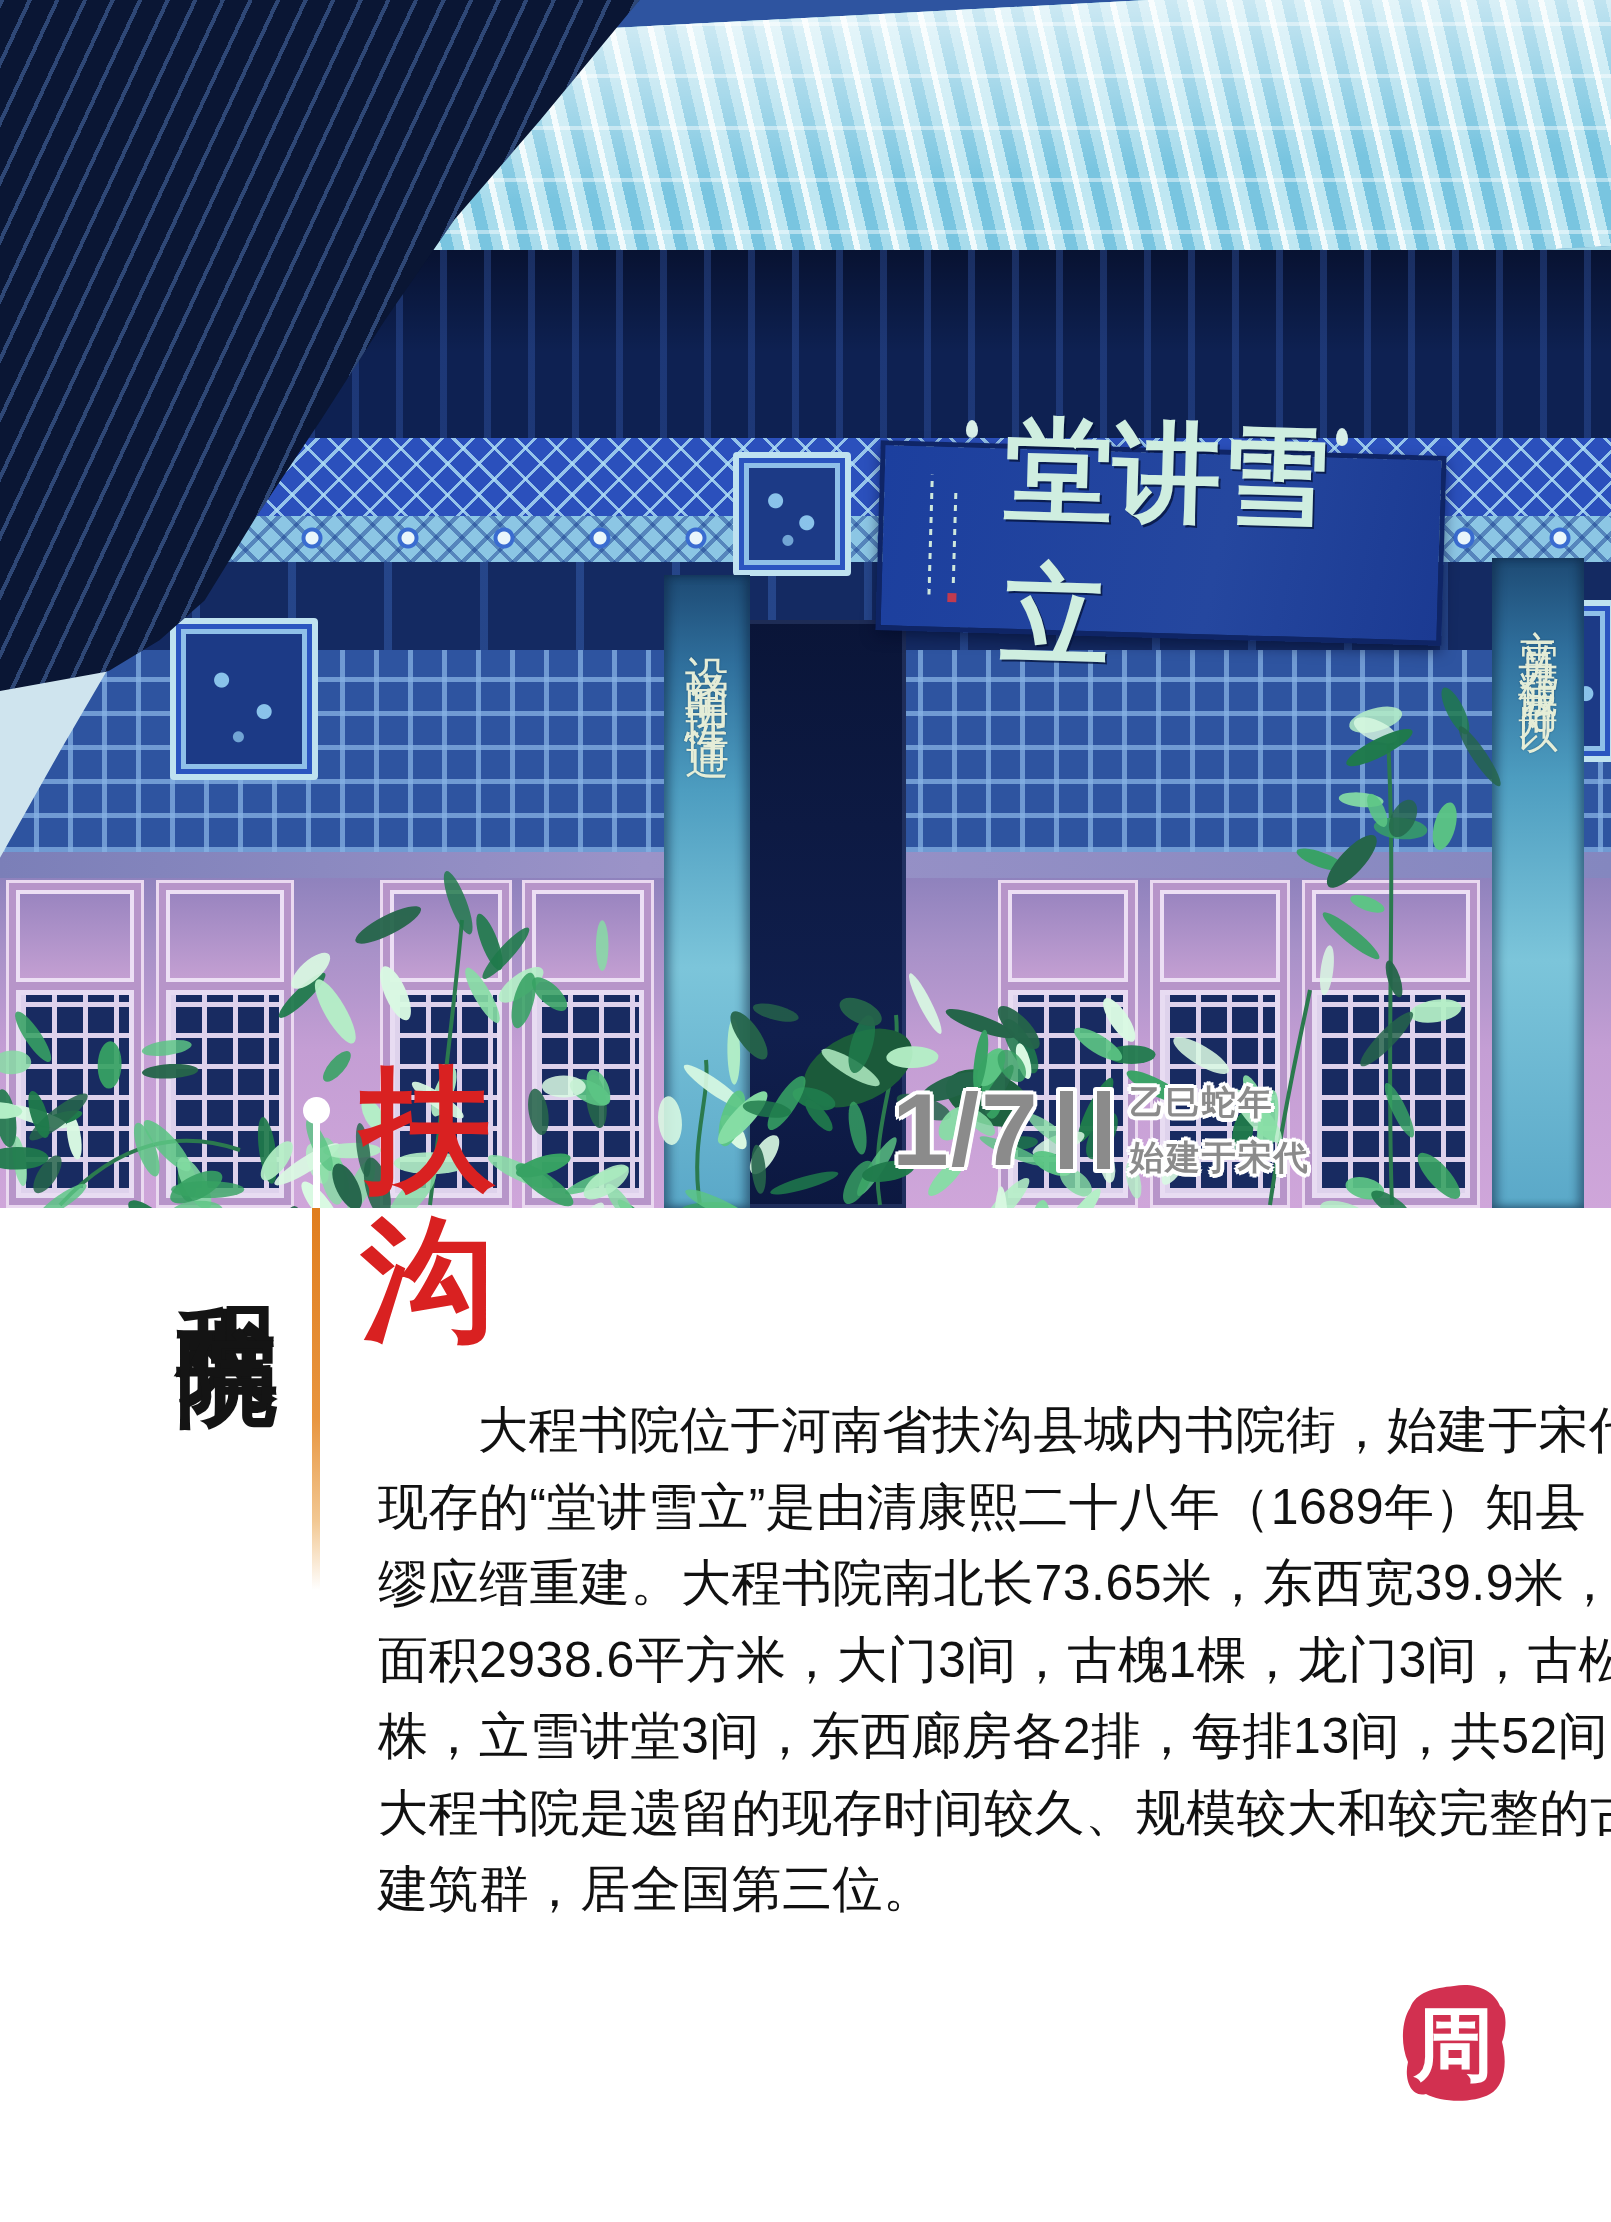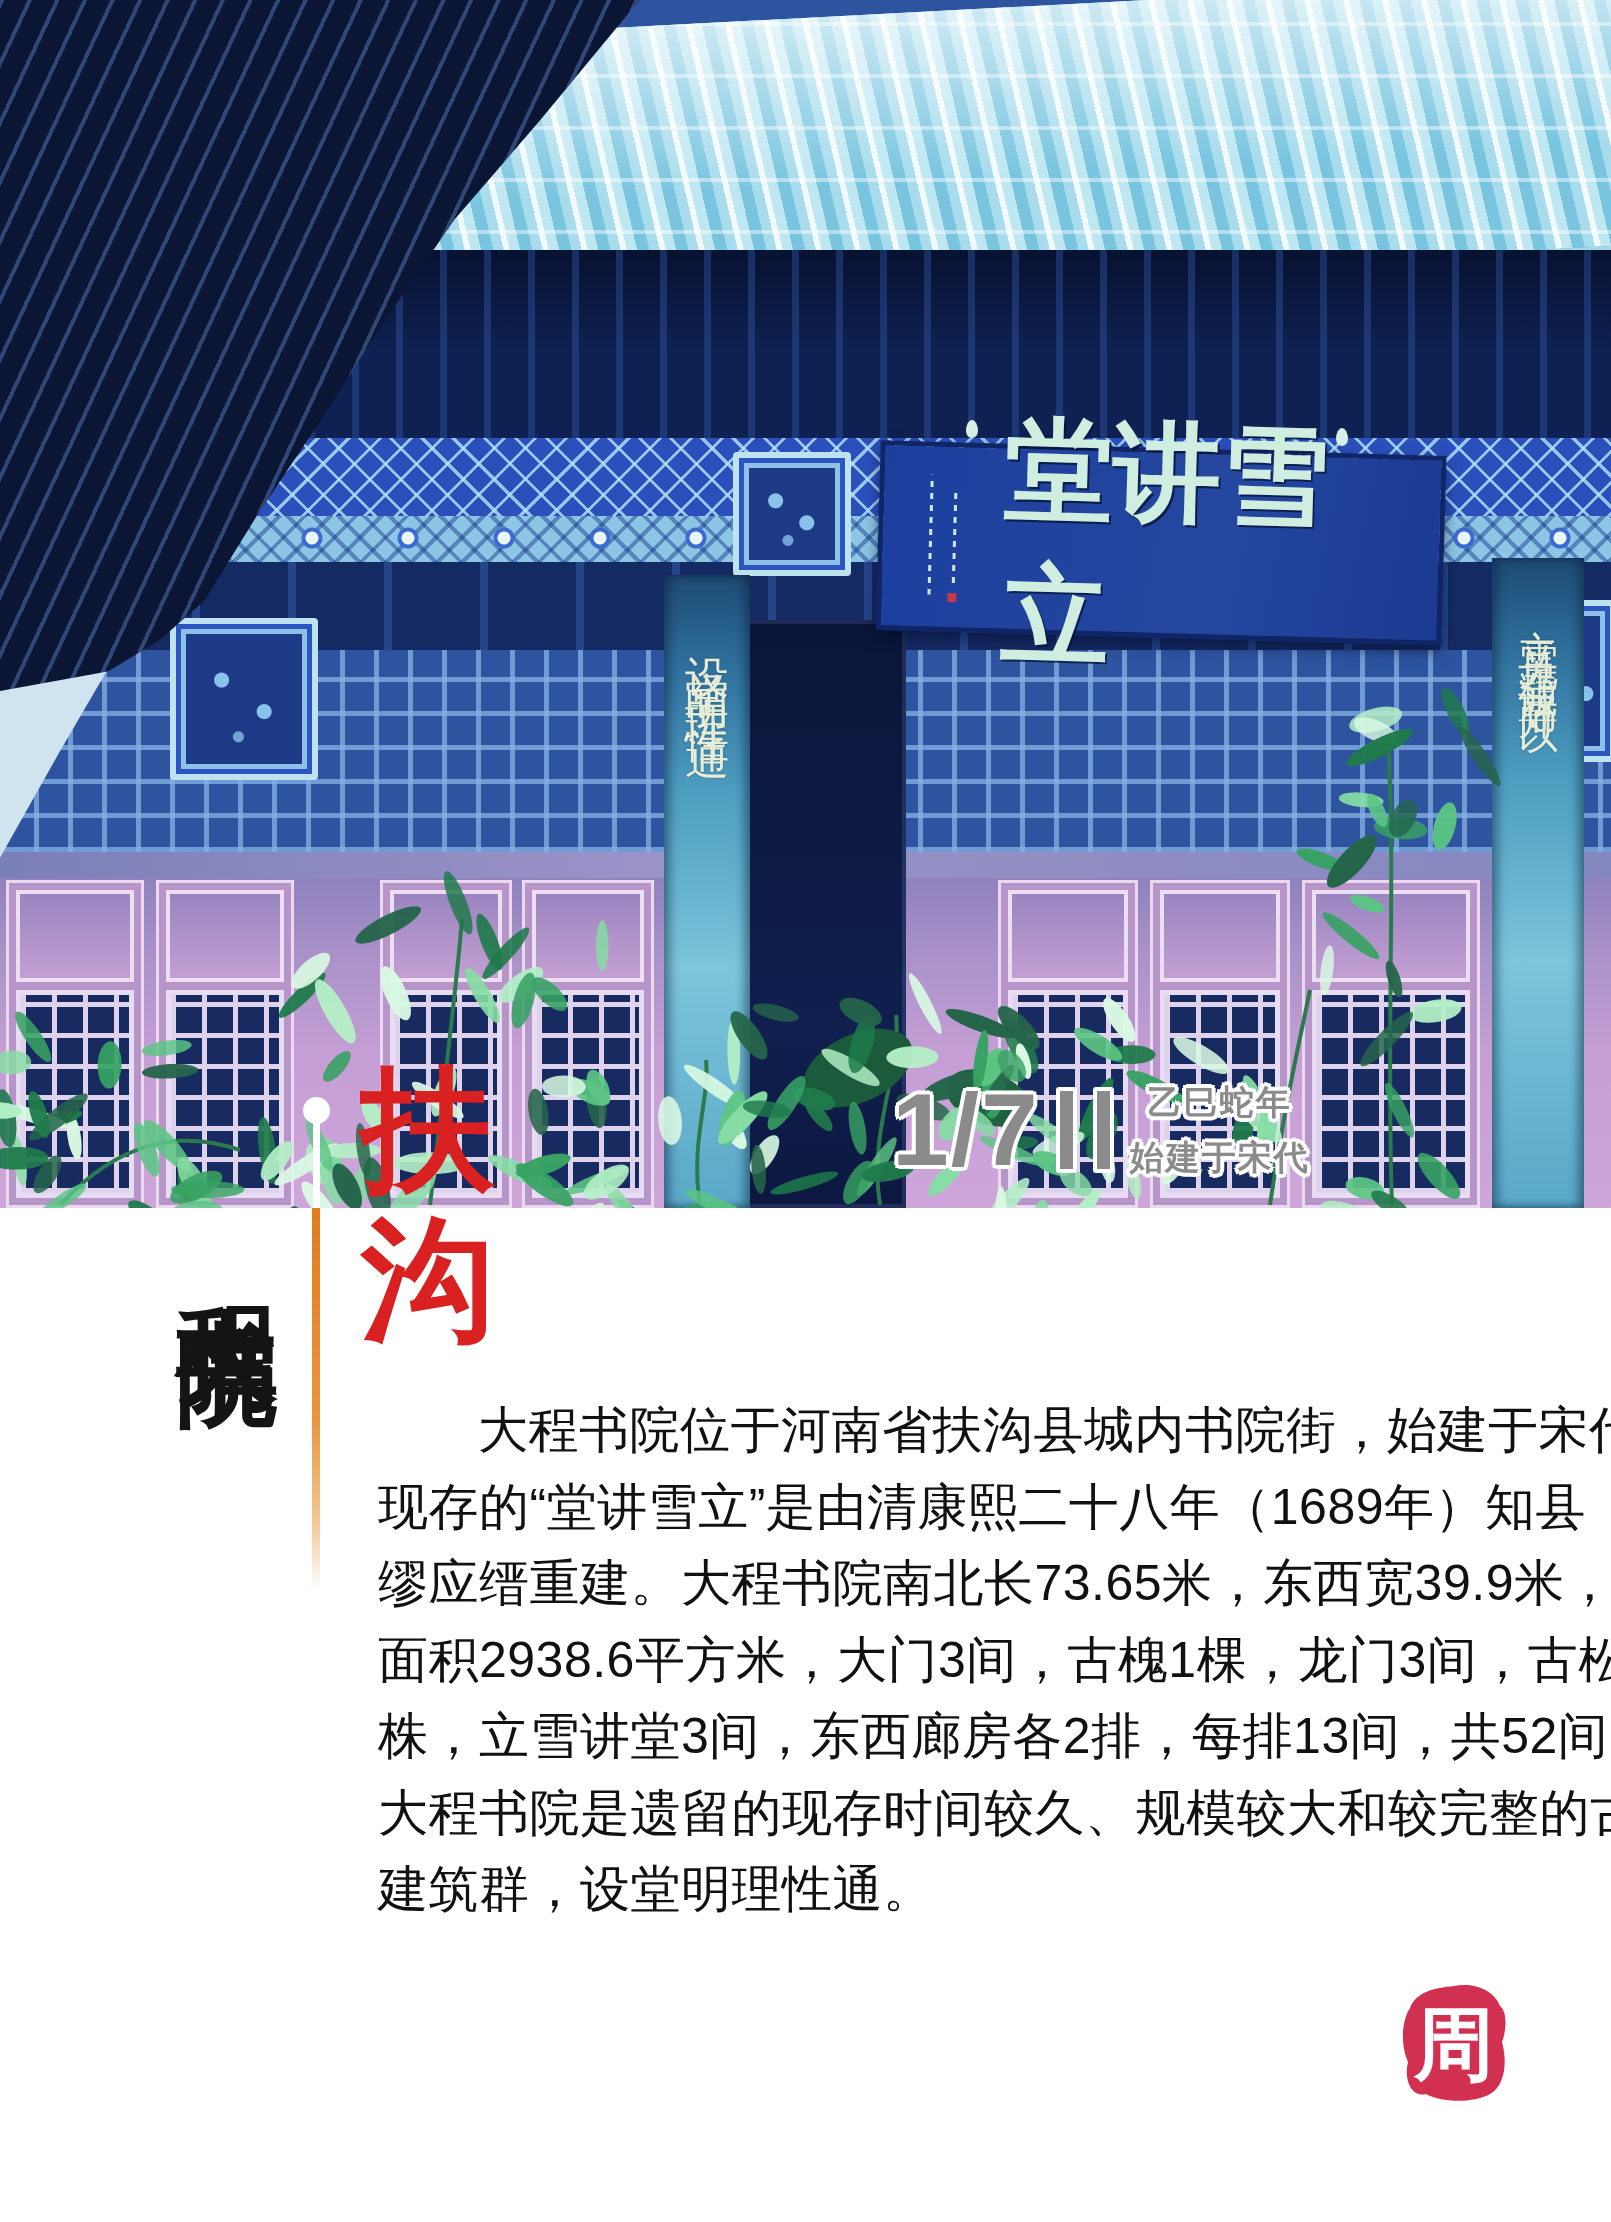--- a/index.html
+++ b/index.html
@@ -107,21 +107,21 @@
   .orange-line{position:absolute;left:312px;top:1208px;width:8px;height:382px;
      background:linear-gradient(180deg,#e07d1e 0,#e8953f 55%,#f2c893 82%,rgba(247,220,184,0) 100%);}
 
   
   .date-overlay{position:absolute;left:892px;top:1072px;height:116px;display:flex;align-items:center;
      gap:16px;color:#8b8b8b;font-weight:bold;z-index:14;
      text-shadow:-3px -3px 0 #fff,3px -3px 0 #fff,-3px 3px 0 #fff,3px 3px 0 #fff,0 -4px 0 #fff,0 4px 0 #fff,-4px 0 0 #fff,4px 0 0 #fff;}
   .d-date{font-size:102px;letter-spacing:2px;}
   .d-week{font-size:82px;letter-spacing:4px;}
   .d-bar{width:13px;height:78px;background:#8b8b8b;border:4px solid #fff;border-radius:3px;}
-  .d-lunar{display:flex;flex-direction:column;gap:18px;font-size:34px;line-height:37px;letter-spacing:2px;align-items:center;}
+  .d-lunar{display:flex;flex-direction:column;gap:18px;font-size:34px;line-height:37px;letter-spacing:2px;}
 
   
   .place-name{position:absolute;left:358px;top:1056px;width:140px;z-index:15;
      color:#d92121;font-family:"Liberation Serif",serif;font-weight:bold;text-align:center;}
   .place-name div{height:150px;line-height:150px;font-size:134px;}
 
   
   .v-title{position:absolute;left:158px;top:1224px;height:470px;writing-mode:vertical-rl;
      font-family:"Liberation Serif",serif;font-size:102px;font-weight:bold;color:#141414;
      letter-spacing:6px;z-index:3;}
@@ -430,21 +430,21 @@
 
   <div class="v-title">大程书院</div>
 
   <div class="article">
     <div class="article-line first">大程书院位于河南省扶沟县城内书院街，始建于宋代，</div>
     <div class="article-line">现存的“堂讲雪立”是由清康熙二十八年（1689年）知县</div>
     <div class="article-line">缪应缙重建。大程书院南北长73.65米，东西宽39.9米，总</div>
     <div class="article-line">面积2938.6平方米，大门3间，古槐1棵，龙门3间，古松2</div>
     <div class="article-line">株，立雪讲堂3间，东西廊房各2排，每排13间，共52间。</div>
     <div class="article-line">大程书院是遗留的现存时间较久、规模较大和较完整的古</div>
-    <div class="article-line last">建筑群，设堂明理性通。</div>
+    <div class="article-line last">建筑群，居全国第三位。</div>
   </div>
 
   <svg class="seal" width="118" height="132" viewBox="0 0 118 132">
     <path d="M58,6 C78,2 98,10 104,26 C112,32 110,52 106,62 C112,84 108,106 94,114 C76,124 44,122 30,114 C14,118 8,98 12,82 C4,64 6,40 14,28 C20,12 38,8 58,6 Z" fill="#d23050"></path>
     <text x="58" y="92" font-size="80" text-anchor="middle" fill="#ffffff" font-family="Liberation Serif, serif" font-weight="bold">周</text>
   </svg>
 
 </div>
 
 </body></html>

